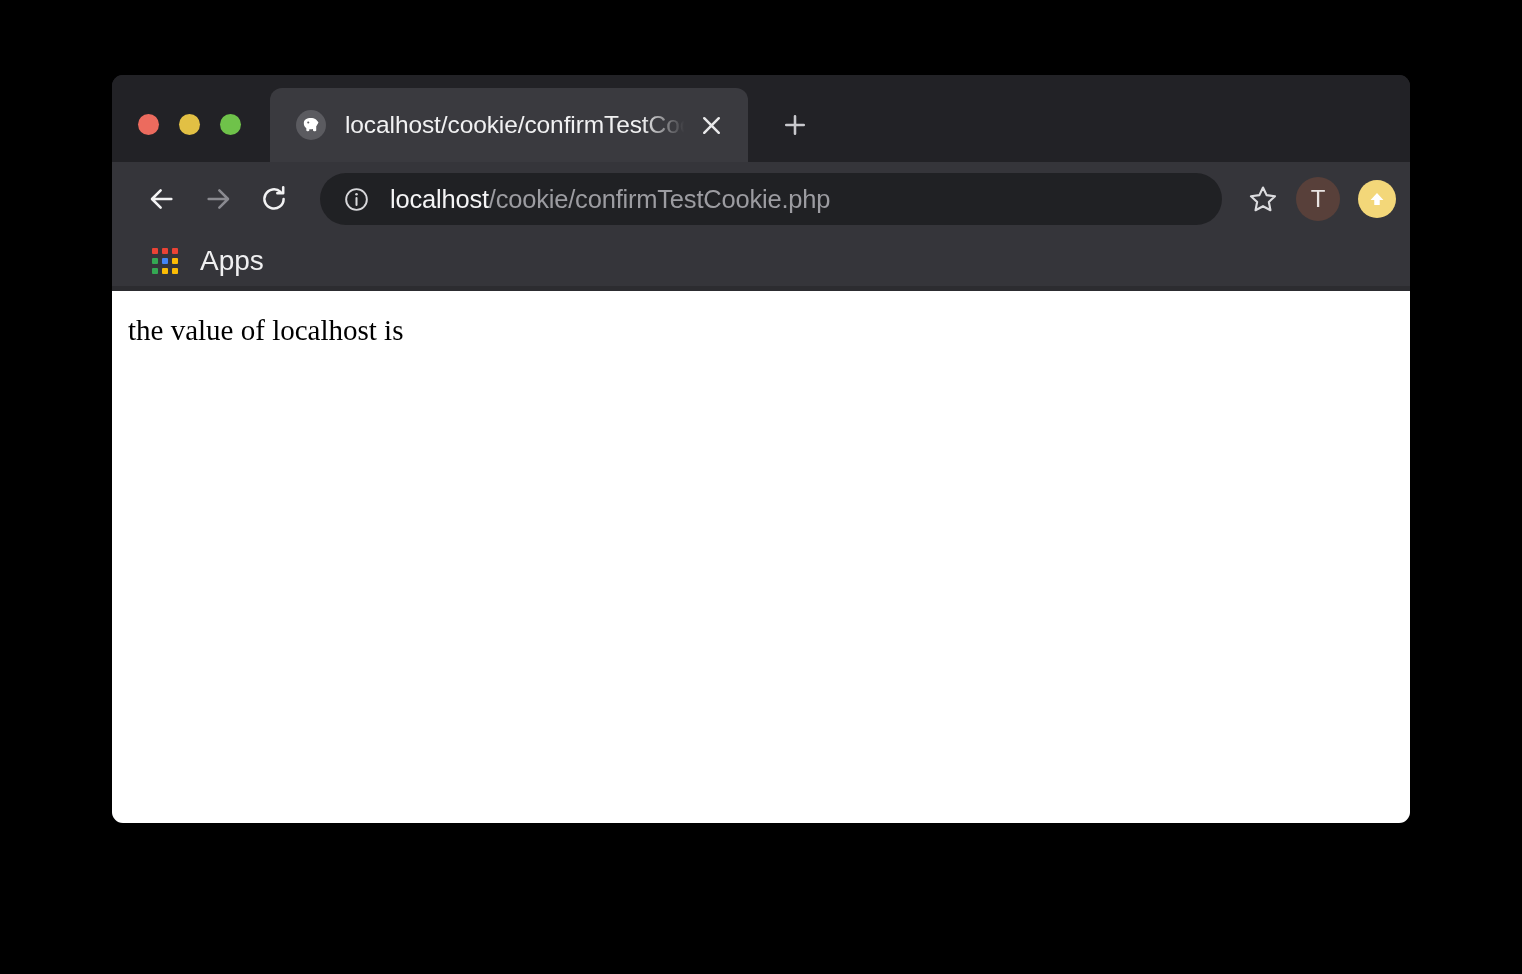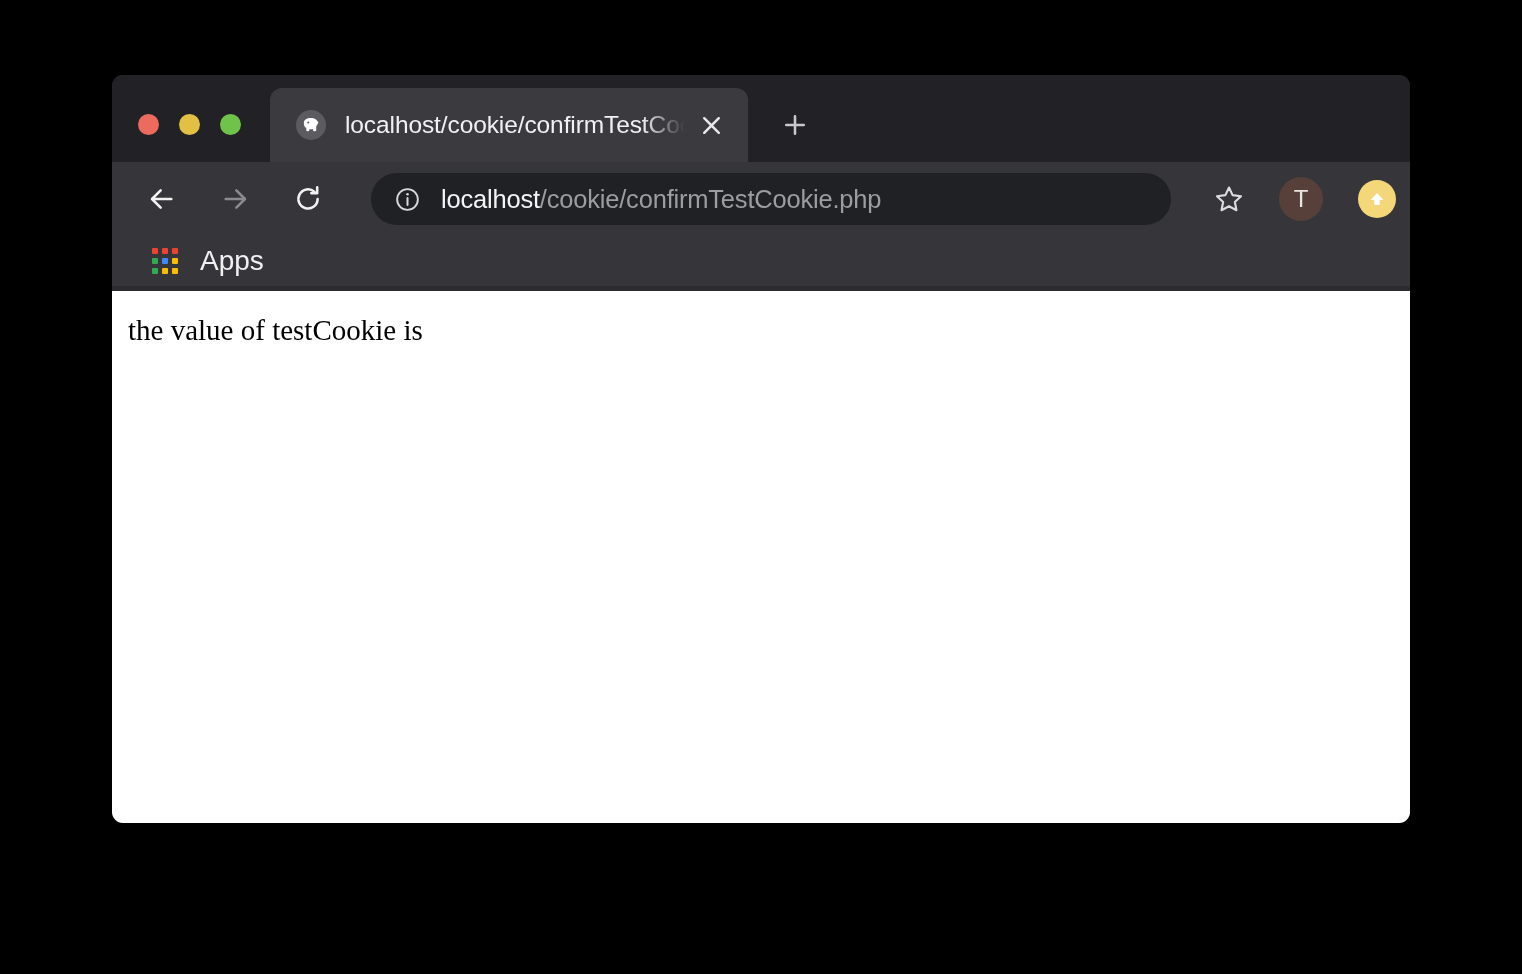--- a/index.html
+++ b/index.html
@@ -124,21 +124,20 @@
   }
 
   
   #toolbar {
     height: 74px;
     background: #35353a;
     flex: none;
     display: flex;
     align-items: center;
     padding: 0 14px 0 22px;
-    gap: 17px;
   }
 
   .nav-button {
     flex: none;
     width: 56px;
     height: 56px;
     display: flex;
     align-items: center;
     justify-content: center;
     border-radius: 50%;
@@ -366,16 +365,16 @@
         <span style="background:#fbbc05"></span>
         <span style="background:#34a853"></span>
         <span style="background:#fbbc05"></span>
         <span style="background:#fbbc05"></span>
       </div>
       <span id="apps-label">Apps</span>
     </div>
   </div>
 
   <div id="page-content">
-    <div id="page-text">the value of testCookie is</div>
+    <div id="page-text">the value of localhost is</div>
   </div>
 
 </div>
 
 </body></html>

